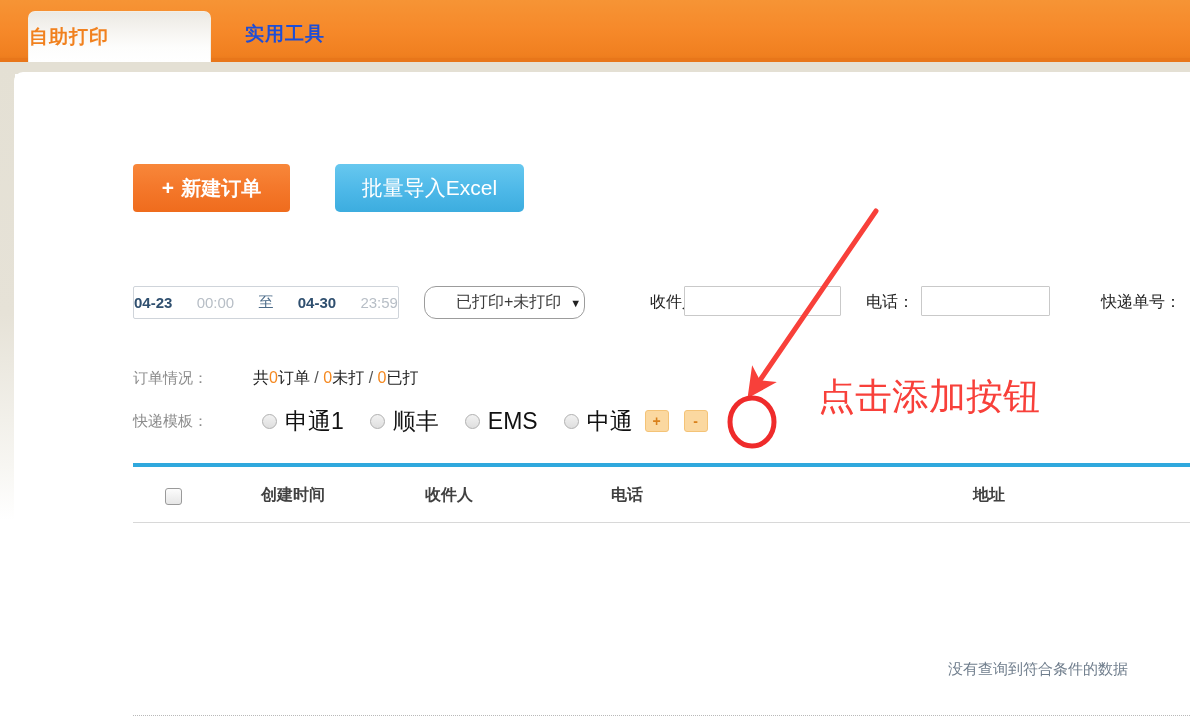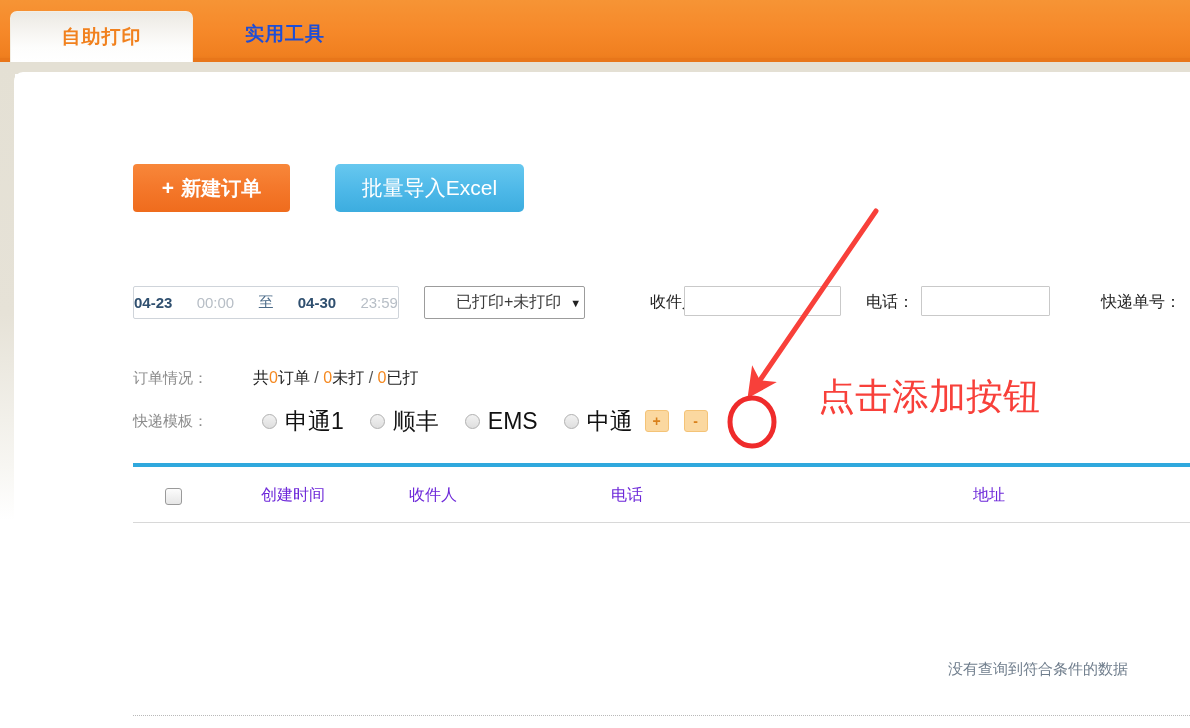--- a/index.html
+++ b/index.html
@@ -15,25 +15,25 @@
   
   .header {
     position: absolute; left: 0; top: 0; width: 1190px; height: 62px;
     background: linear-gradient(to bottom, #f69435 0%, #f6892a 48%, #f07f1f 90%, #e2761c 100%);
   }
   .header-underline {
     position: absolute; left: 0; top: 58px; width: 1190px; height: 4px;
     background: #e8761a;
   }
   .tab-active {
-    position: absolute; left: 10px; top: 11px; width: 183px; height: 51px;
+    position: absolute; left: 28px; top: 11px; width: 183px; height: 51px;
     background: linear-gradient(to bottom, #ebe9e3 0%, #f4f2ee 30%, #fdfdfc 70%, #ffffff 100%);
     border-radius: 7px 7px 0 0;
     border: 1px solid #f3eee4; border-bottom: none;
-    display: flex; align-items: center; justify-content: center;
+    display: flex; align-items: center; justify-content: flex-start;
   }
   .tab-active-label {
     color: #f1811e; font-size: 19px; font-weight: bold; letter-spacing: 1px;
   }
   .tab-inactive {
     position: absolute; left: 245px; top: 11px; height: 46px;
     display: flex; align-items: center;
   }
   .tab-inactive-label {
     color: #1d4ed8; font-size: 19px; font-weight: bold; letter-spacing: 1px;
@@ -78,21 +78,21 @@
     border: 1px solid #cfd4da; background: #fff; border-radius: 2px;
     display: flex; align-items: center; justify-content: space-between; gap: 5px;
     font-size: 15px; cursor: pointer;
   }
   .d-strong { color: #2f4f6f; font-weight: bold; }
   .d-dim { color: #b7bec6; }
   .d-sep { color: #4a6a88; }
 
   .statusselect {
     position: absolute; left: 424px; top: 286px; width: 161px; height: 33px;
-    border: 1px solid #9c9c9c; background: #fff; border-radius: 2px;
+    border: 1px solid #9c9c9c; background: #fff; border-radius: 12px;
     display: flex; align-items: center; justify-content: center; gap: 9px;
     font-size: 16px; color: #3a3a3a; cursor: pointer; padding-left: 28px;
   }
   .caret { font-size: 11px; color: #222; }
 
   .flabel {
     position: absolute; font-size: 16px; color: #222; white-space: nowrap;
   }
   .finput {
     position: absolute; height: 30px; border: 1px solid #c9c9c9; background: #fff;
@@ -135,21 +135,21 @@
   
   .table-topline {
     position: absolute; left: 133px; top: 463px; width: 1057px; height: 4px;
     background: #2fa8dd;
   }
   .table-head {
     position: absolute; left: 133px; top: 467px; width: 1057px; height: 56px;
     border-bottom: 1px solid #d8d8d8;
   }
   .thcell {
-    position: absolute; top: 18px; font-size: 16px; font-weight: normal; color: #6d28d9;
+    position: absolute; top: 18px; font-size: 16px; font-weight: bold; color: #404040;
     white-space: nowrap;
   }
   .headcheck {
     position: absolute; left: 32px; top: 21px; width: 17px; height: 17px;
     border: 1px solid #9a9a9a; border-radius: 3px;
     background: linear-gradient(to bottom, #fcfcfc, #e6e6e6); cursor: pointer;
   }
   .emptytext {
     position: absolute; left: 948px; top: 614px; font-size: 15px; color: #6f7d8c;
     font-family: "Liberation Serif", "DejaVu Serif", serif; white-space: nowrap; margin-top: 46px;
@@ -246,21 +246,21 @@
       <span class="radiotext">中通</span>
     </label>
     <button class="minibtn">+</button>
     <button class="minibtn minus">-</button>
   </div>
 
   <div class="table-topline"></div>
   <div class="table-head">
     <div class="headcheck"></div>
     <span class="thcell" style="left:128px;">创建时间</span>
-    <span class="thcell" style="left:276px;">收件人</span>
+    <span class="thcell" style="left:292px;">收件人</span>
     <span class="thcell" style="left:478px;">电话</span>
     <span class="thcell" style="left:840px;">地址</span>
   </div>
 
   <span class="emptytext">没有查询到符合条件的数据</span>
 
   <div class="dotted-rule"></div>
 
   <svg class="annot-svg" viewBox="0 0 1190 728" xmlns="http://www.w3.org/2000/svg">
     <defs>

